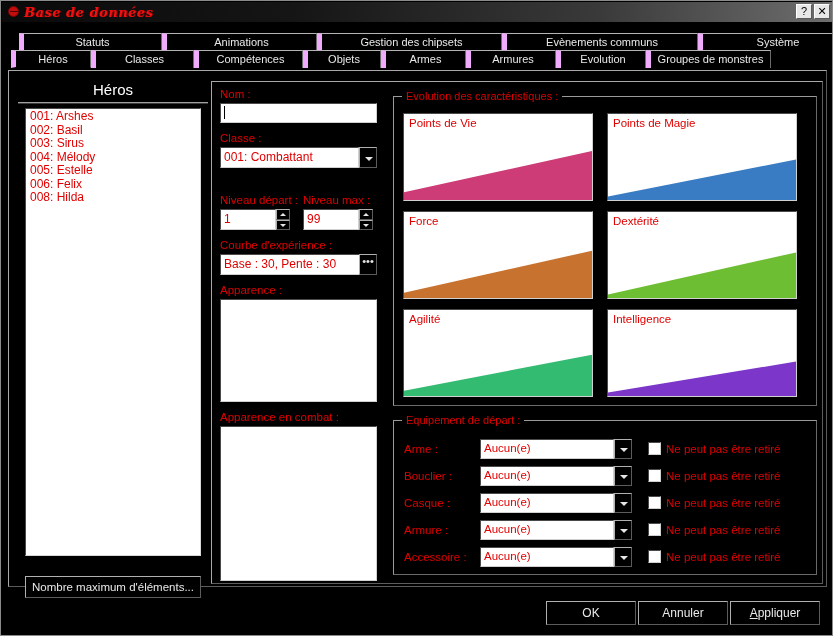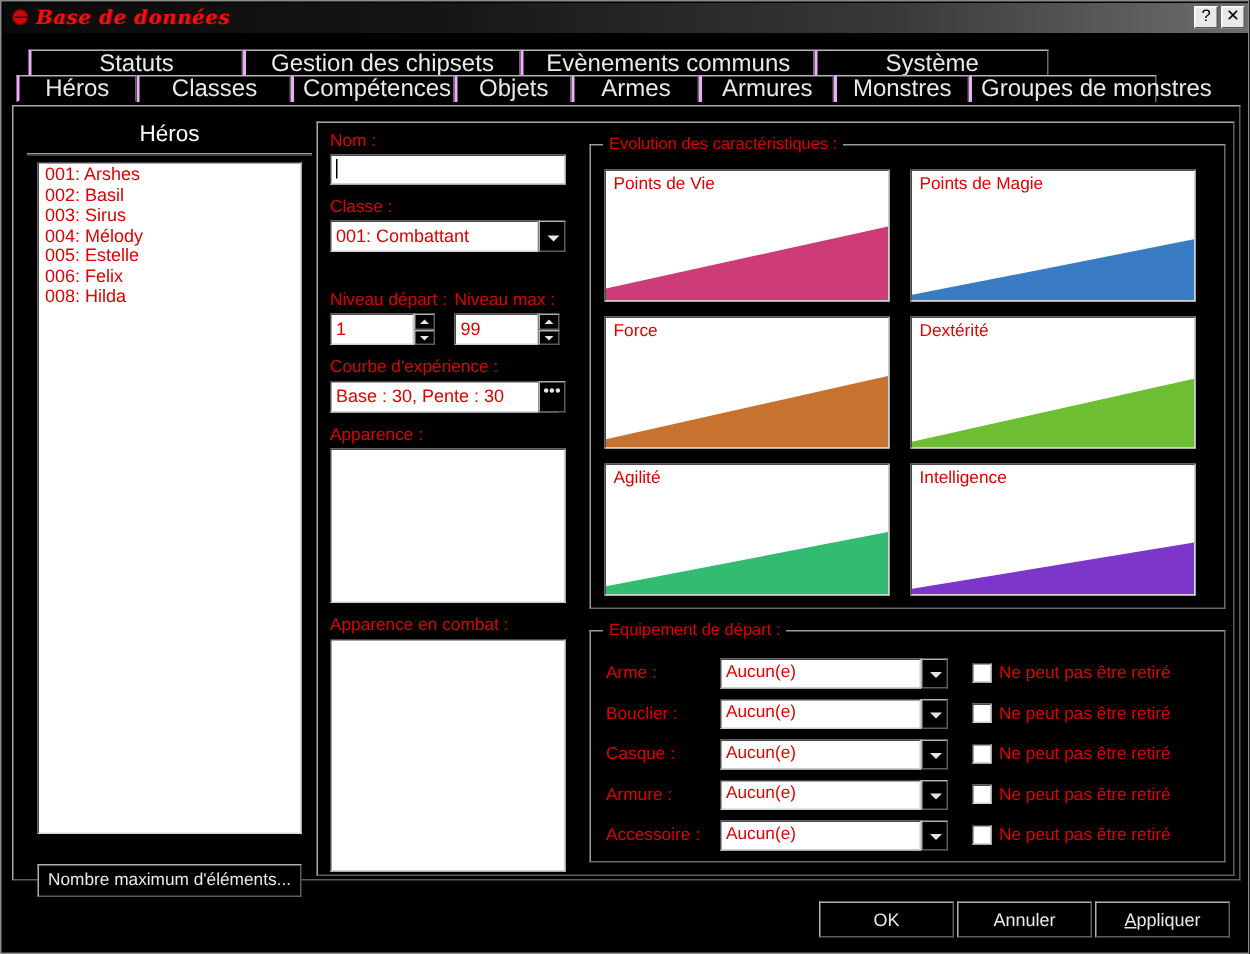--- a/index.html
+++ b/index.html
@@ -75,24 +75,24 @@
     position: absolute; left: 10px; top: 32px;
     width: 813px; height: 38px;
   }
   .tabrow { position: absolute; left: 0; display: flex; }
   .tabrow.r1 { top: 0px; left: 8px; }
   .tabrow.r2 { top: 17px; left: 0px; }
   .tab {
     height: 18px;
     background: #000;
     border-top: 1px solid #b5b5b5;
-    border-left: 2px solid #f0abfc;
+    border-left: 5px solid #f0abfc;
     border-right: 1px solid #6a6a6a;
     color: #e9e9e9;
-    font-size: 16px;
+    font-size: 11px;
     line-height: 17px;
     text-align: center;
     padding: 0 6px;
     white-space: nowrap;
     cursor: pointer;
     position: relative;
   }
   .tab.active {
     border-bottom: 1px solid #000;
     z-index: 5;
@@ -390,32 +390,33 @@
     <span class="title-text">Base de données</span>
     <span class="title-btns">
       <span class="tbtn">?</span>
       <span class="tbtn">✕</span>
     </span>
   </div>
 
   <div class="tabstrip">
     <div class="tabrow r1">
         <div class="tab" style="width: 143px;">Statuts</div>
+        <div class="tab" style="width: 155px;">Animations</div>
         <div class="tab" style="width: 185px;">Gestion des chipsets</div>
         <div class="tab" style="width: 196px;">Evènements communs</div>
         <div class="tab" style="width: 156px;">Système</div>
       </div>
     <div class="tabrow r2">
         <div class="tab active" style="width: 80px;">Héros</div>
         <div class="tab" style="width: 103px;">Classes</div>
         <div class="tab" style="width: 109px;">Compétences</div>
         <div class="tab" style="width: 78px;">Objets</div>
         <div class="tab" style="width: 85px;">Armes</div>
         <div class="tab" style="width: 90px;">Armures</div>
-        <div class="tab" style="width: 90px;">Monstres</div>
+        <div class="tab" style="width: 90px;">Evolution</div>
         <div class="tab" style="width: 125px;">Groupes de monstres</div>
       </div>
   </div>
 
   <div class="panel"></div>
 
   <div class="hero-col">
     <div class="hero-head">
       <span>Héros</span>
       <span class="rule"></span>

